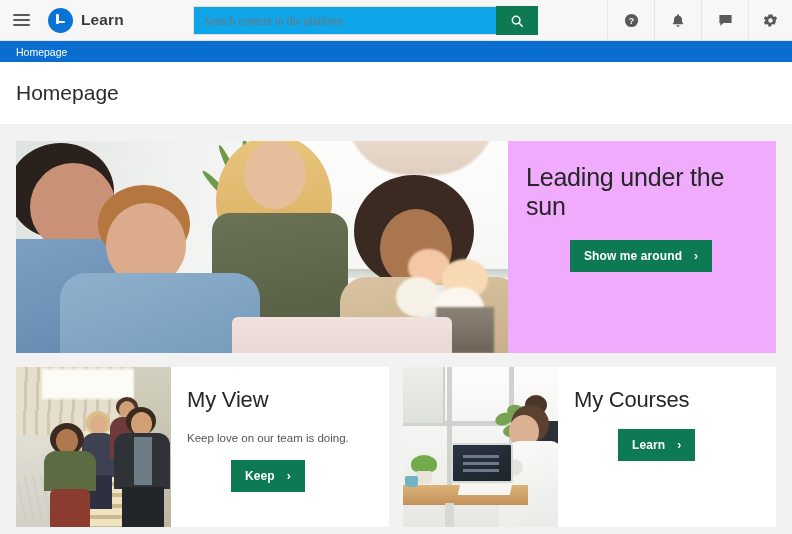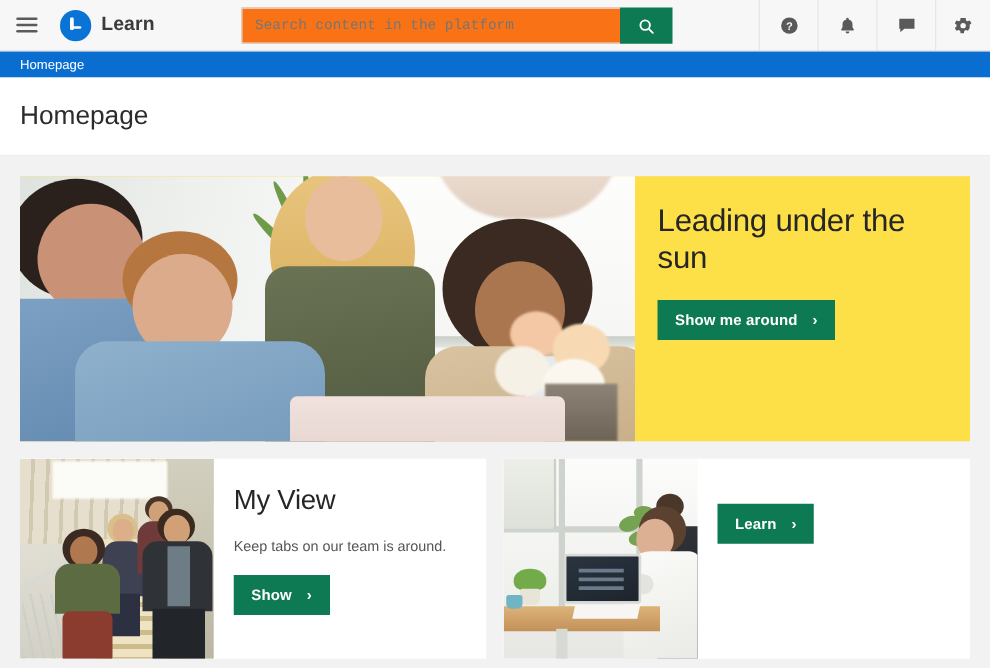--- a/index.html
+++ b/index.html
@@ -86,22 +86,22 @@
     left: 193px;
     top: 6px;
     width: 345px;
     height: 29px;
     display: flex;
   }
   .search-input {
     flex: 1;
     border: 1px solid #e0e0e0;
     border-right: none;
-    background: #f97316;
-    font-family: Liberation Mono, monospace;
+    background: #0ea5e9;
+    font-family: Liberation Serif, serif;
     font-size: 11.5px;
     color: #3b3b3b;
     padding: 0 10px;
     outline: none;
   }
   .search-input::placeholder { color: #757575; }
   .search-btn {
     width: 42px;
     border: none;
     background: #0d7a53;
@@ -162,21 +162,21 @@
 
   
   .content {
     background: #f2f2f2;
     padding: 16px;
     height: 409px;
   }
 
   .hero-card {
     display: flex;
-    background: #fde047;
+    background: #f0abfc;
     height: 212px;
     width: 760px;
     overflow: hidden;
   }
   .hero-photo {
     width: 492px;
     flex: none;
     position: relative;
     overflow: hidden;
   }
@@ -203,20 +203,21 @@
     gap: 12px;
     background: #0d7a53;
     color: #ffffff;
     border: none;
     font-family: "Liberation Sans", sans-serif;
     font-size: 12px;
     font-weight: bold;
     padding: 9px 14px;
     cursor: pointer;
     letter-spacing: .1px;
+    margin-left: 44px;
   }
   .btn .chev { font-size: 12px; font-weight: bold; line-height: 1; }
   .hero-btn { margin-top: 19px; }
 
   .cards-row {
     display: flex;
     gap: 14px;
     margin-top: 14px;
   }
   .mini-card {
@@ -639,23 +640,23 @@
           <div class="tp tp1">
             <div class="hr"></div>
               <div class="hd"></div>
               <div class="bd"></div>
               <div class="lg"></div>
           </div>
         </div>
       </div>
       <div class="mini-text">
         <h2 class="mini-heading">My View</h2>
-        <p class="mini-sub">Keep tabs on our team is around.</p>
+        <p class="mini-sub">Keep love on our team is doing.</p>
         <button class="btn mini-btn">
-          <span>Show</span>
+          <span>Keep</span>
           <span class="chev">›</span>
         </button>
       </div>
     </div>
 
     <div class="mini-card">
       <div class="mini-photo">
         <div class="scene course-bg">
           <div class="c-win"></div>
           <div class="c-mull1"></div>
@@ -684,20 +685,21 @@
           </div>
           <div class="c-paper"></div>
           <div class="c-potplant">
             <div class="lv"></div>
               <div class="pt"></div>
           </div>
           <div class="c-cup"></div>
         </div>
       </div>
       <div class="mini-text">
+        <h2 class="mini-heading">My Courses</h2>
         <button class="btn mini-btn">
           <span>Learn</span>
           <span class="chev">›</span>
         </button>
       </div>
     </div>
 
   </div>
 </div>
 

